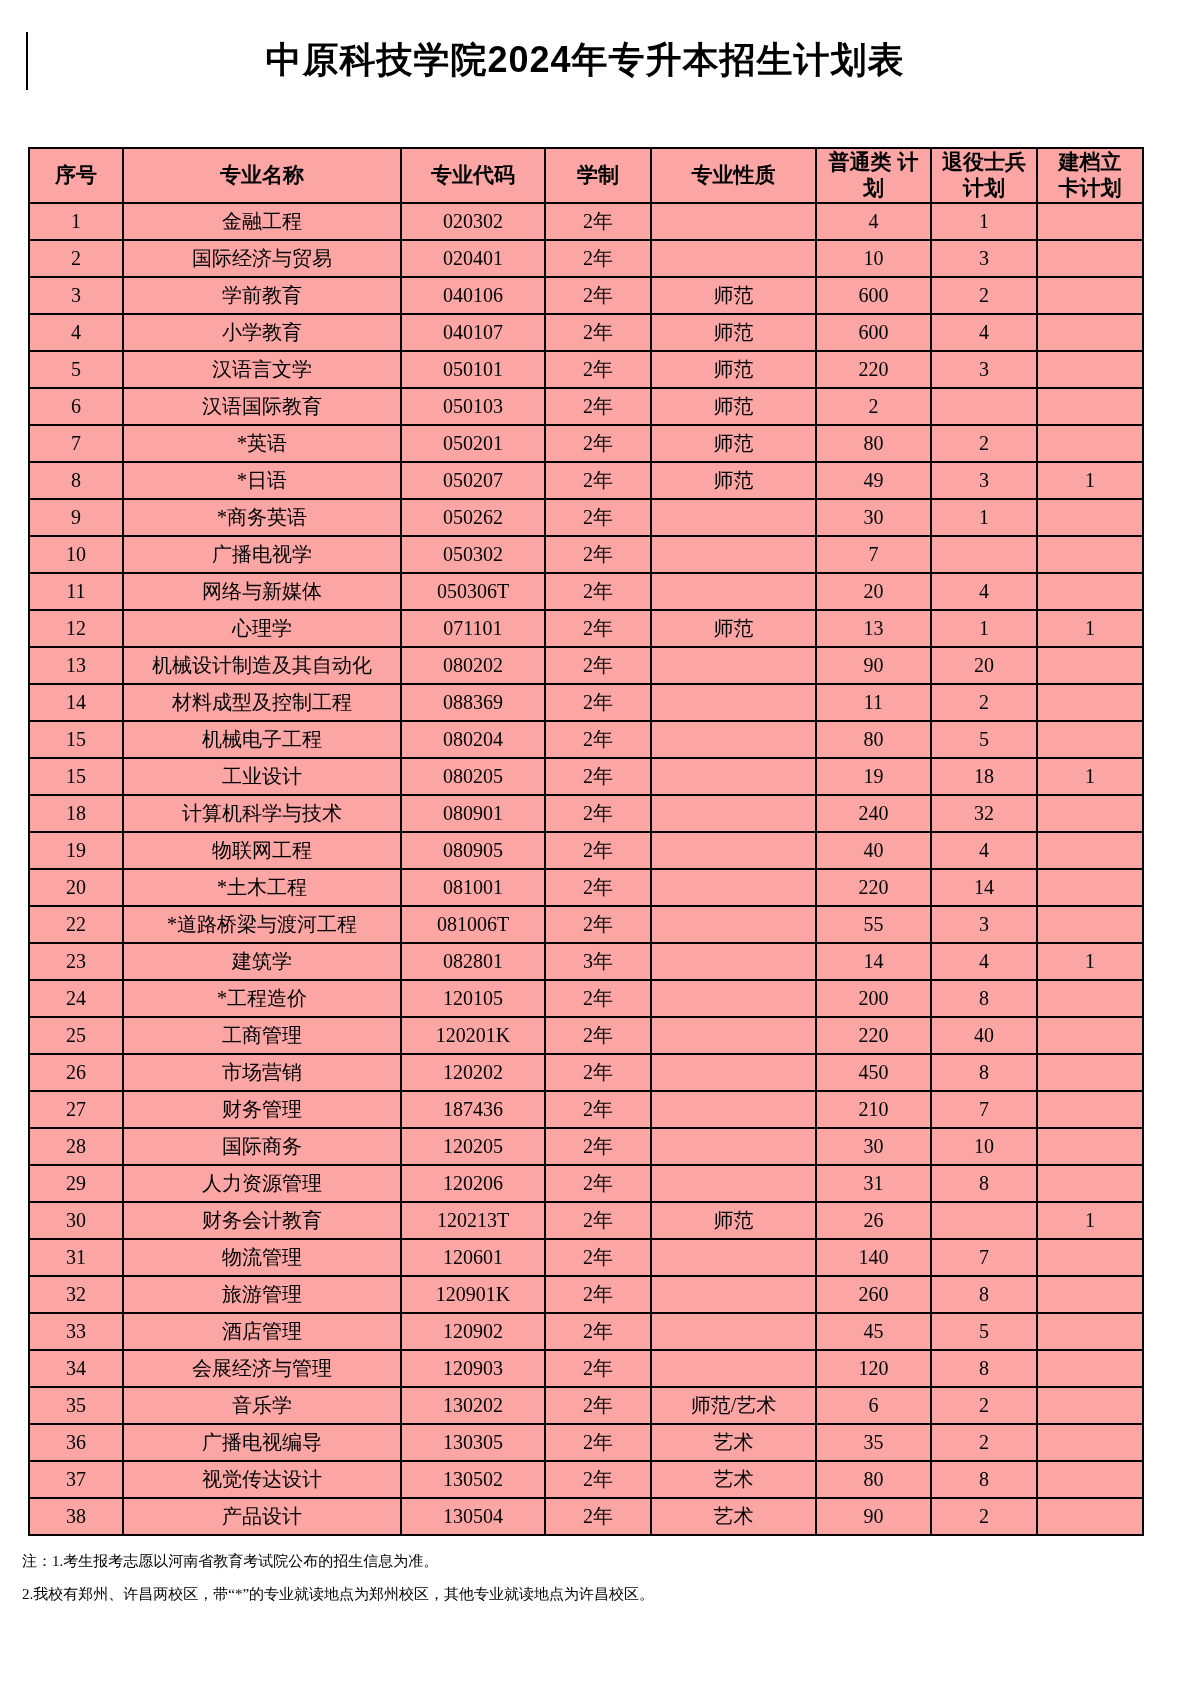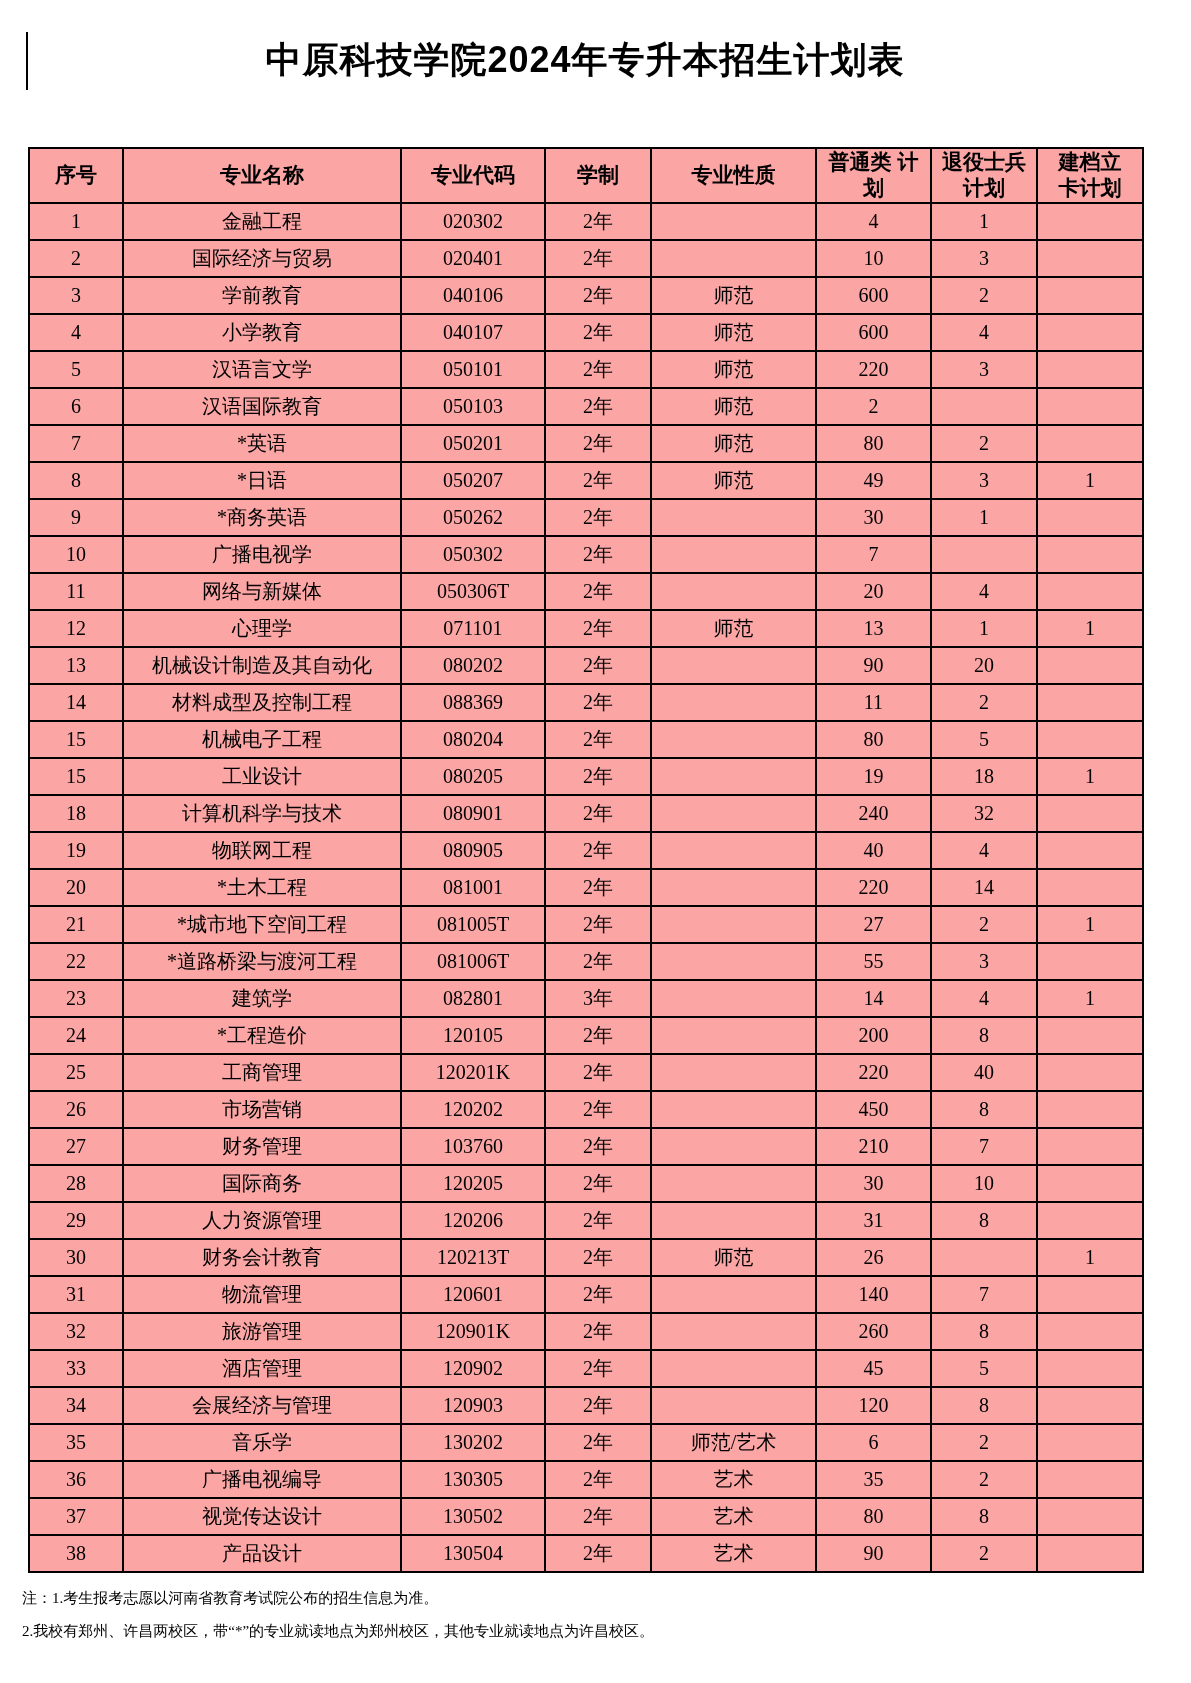--- a/index.html
+++ b/index.html
@@ -298,30 +298,20 @@
           <td>20</td>
           <td>*土木工程</td>
           <td>081001</td>
           <td>2年</td>
           <td></td>
           <td>220</td>
           <td>14</td>
           <td></td>
         </tr>
         <tr>
-          <td>21</td>
-          <td>*城市地下空间工程</td>
-          <td>081005T</td>
-          <td>2年</td>
-          <td></td>
-          <td>27</td>
-          <td>2</td>
-          <td>1</td>
-        </tr>
-        <tr>
           <td>22</td>
           <td>*道路桥梁与渡河工程</td>
           <td>081006T</td>
           <td>2年</td>
           <td></td>
           <td>55</td>
           <td>3</td>
           <td></td>
         </tr>
         <tr>
@@ -360,21 +350,21 @@
           <td>120202</td>
           <td>2年</td>
           <td></td>
           <td>450</td>
           <td>8</td>
           <td></td>
         </tr>
         <tr>
           <td>27</td>
           <td>财务管理</td>
-          <td>103760</td>
+          <td>187436</td>
           <td>2年</td>
           <td></td>
           <td>210</td>
           <td>7</td>
           <td></td>
         </tr>
         <tr>
           <td>28</td>
           <td>国际商务</td>
           <td>120205</td>

